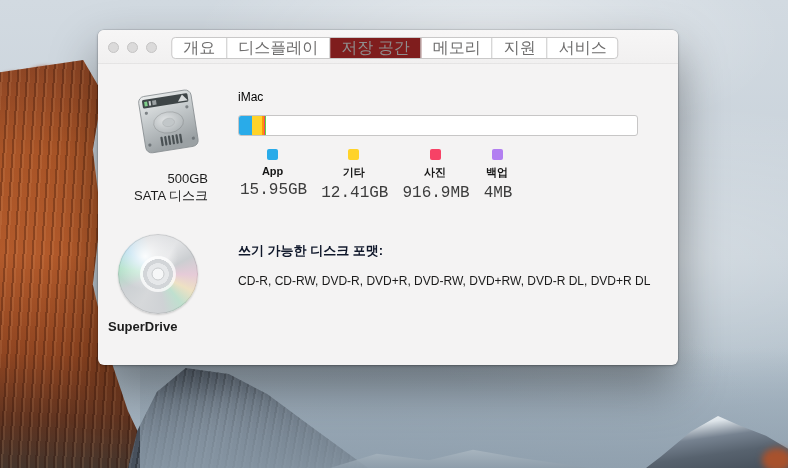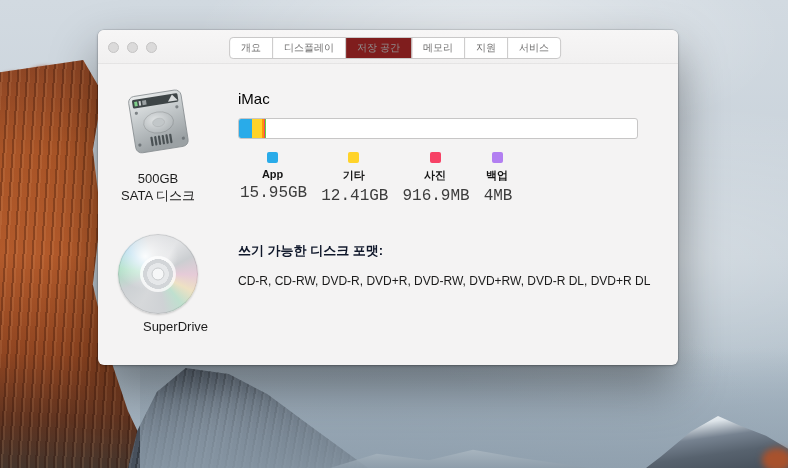--- a/index.html
+++ b/index.html
@@ -68,47 +68,47 @@
     background:linear-gradient(#f7f6f6,#f1f0f0);
     border-bottom:1px solid rgba(0,0,0,.07);
   }
   .traffic{position:absolute;left:10px;top:12px;display:flex;gap:8px;}
   .t-dot{width:11px;height:11px;border-radius:50%;background:#dbdada;border:1px solid #c5c4c4;box-sizing:border-box;}
   .tabs{
     position:absolute;left:calc(50% + 7px);top:7px;transform:translateX(-50%);
     display:flex;height:20px;background:#fff;border:1px solid #c9c8c8;border-radius:4px;overflow:hidden;
   }
   .tab{
-    padding:0 11px;font-size:10px;line-height:20px;color:#6e6d6d;
+    padding:0 11px;font-size:16px;line-height:20px;color:#6e6d6d;
     border-right:1px solid #c9c8c8;white-space:nowrap;cursor:default;
   }
   .tab:last-child{border-right:none;}
   .tab.selected{background:#7f1d1d;color:#8f8e8e;}
   
-  .disk-block{position:absolute;left:10px;top:52px;width:100px;text-align:center;}
+  .disk-block{position:absolute;left:10px;top:52px;width:100px;text-align:right;}
   .device-label{margin-top:5px;font-size:13px;line-height:1.3;color:#1c1c1c;}
   .main{position:absolute;left:140px;top:60px;width:400px;}
   .row-title{display:flex;justify-content:space-between;align-items:baseline;}
-  .machine-name{font-size:15px;color:#000;}
+  .machine-name{font-size:12px;color:#000;}
   .free-space{font-size:13px;color:#000;}
   .bar{
     margin-top:11px;height:19px;border:1px solid #c7c6c6;border-radius:3px;
     background:#fff;display:flex;overflow:hidden;
   }
   .seg{height:100%;flex:none;}
   .legend{display:flex;margin-top:13px;}
   .leg-item{margin-right:12px;}
   .leg-head{display:flex;align-items:center;gap:5px;flex-direction:column;}
   .swatch{width:11px;height:11px;border-radius:2px;flex:none;}
   .leg-label{font-size:11px;font-weight:bold;color:#161616;white-space:nowrap;}
   .leg-value{font-size:16px;color:#3c3c3c;margin:4px 0 0 2px;white-space:nowrap;font-family:Liberation Mono, monospace;}
   .section2{position:absolute;left:140px;top:212px;width:410px;}
   .formats-title{font-size:13px;font-weight:bold;color:#0f172a;}
   .formats-line{margin-top:14px;font-size:12px;color:#1a1a1a;white-space:nowrap;}
-  .sd-block{position:absolute;left:10px;top:204px;width:100px;text-align:right;}
+  .sd-block{position:absolute;left:10px;top:204px;width:100px;text-align:left;font-weight:bold;}
   
   .cd{
     width:80px;height:80px;border-radius:50%;margin:0 auto;position:relative;
     background:
       radial-gradient(circle at 34% 28%, rgba(255,255,255,.95), rgba(255,255,255,0) 42%),
       conic-gradient(from 210deg,#d6d8da,#cdd1d4 10%,#abdfc4 19%,#a3d2ea 27%,#d3d5d8 37%,#e3e4e6 50%,#cbced1 59%,#e6cbd8 67%,#eee1c3 74%,#bfe0cf 81%,#cfd2d5 89%,#d6d8da);
     box-shadow:inset 0 0 0 1px rgba(0,0,0,.10), 0 1px 2px rgba(0,0,0,.18);
   }
   .cd::before{
     content:"";position:absolute;left:50%;top:50%;width:36px;height:36px;transform:translate(-50%,-50%);

